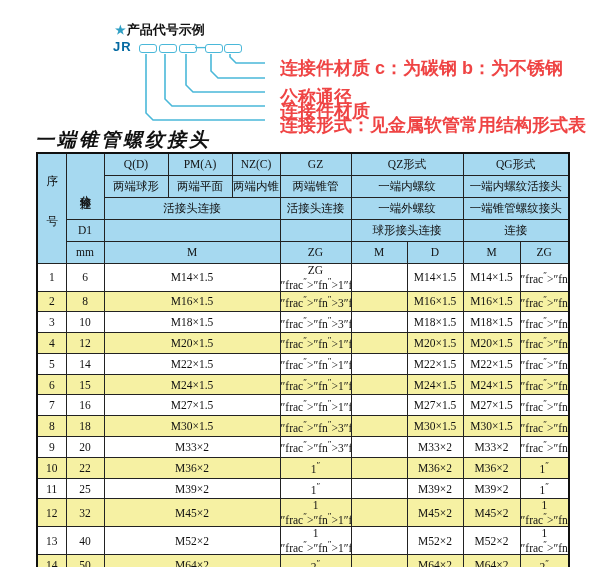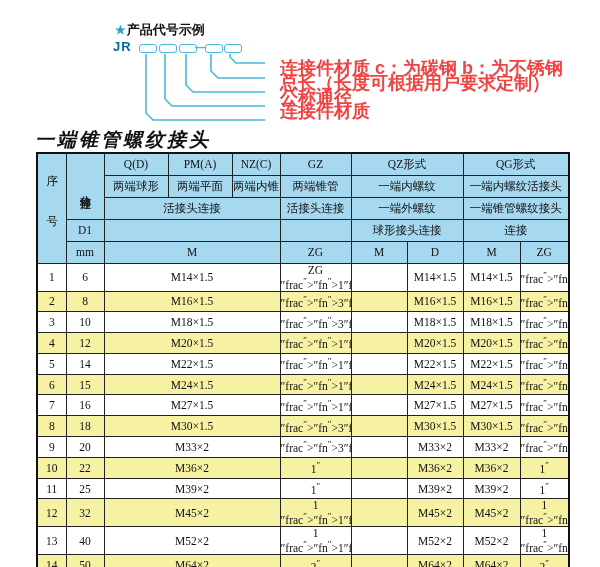--- a/index.html
+++ b/index.html
@@ -56,23 +56,23 @@
     <g fill="none" stroke="#4ab8d9" stroke-width="1.6">
       <polyline points="230,54 230,57 236,63 265,63"></polyline>
       <polyline points="211,54 211,71 218,78 265,78"></polyline>
       <polyline points="186,54 186,85 193,92 265,92"></polyline>
       <polyline points="165,54 165,99 172,106 265,106"></polyline>
       <polyline points="146,54 146,113 153,120 265,120"></polyline>
     </g>
   </svg>
 
   <div class="dg-label" style="top:56px;">连接件材质  c：为碳钢  b：为不锈钢</div>
-  <div class="dg-label" style="top:71px;">总长（长度可根据用户要求定制）</div>
   <div class="dg-label" style="top:85px;">公称通径</div>
   <div class="dg-label" style="top:99px;">连接件材质</div>
+  <div class="dg-label" style="top:113px;">连接形式：见金属软管常用结构形式表</div>
 
   <div id="table-title">一端锥管螺纹接头</div>
 
   <table id="ref-table">
     <colgroup>
       <col style="width:29px">
         <col style="width:38px">
       <col style="width:64px">
         <col style="width:64px">
         <col style="width:48px">

